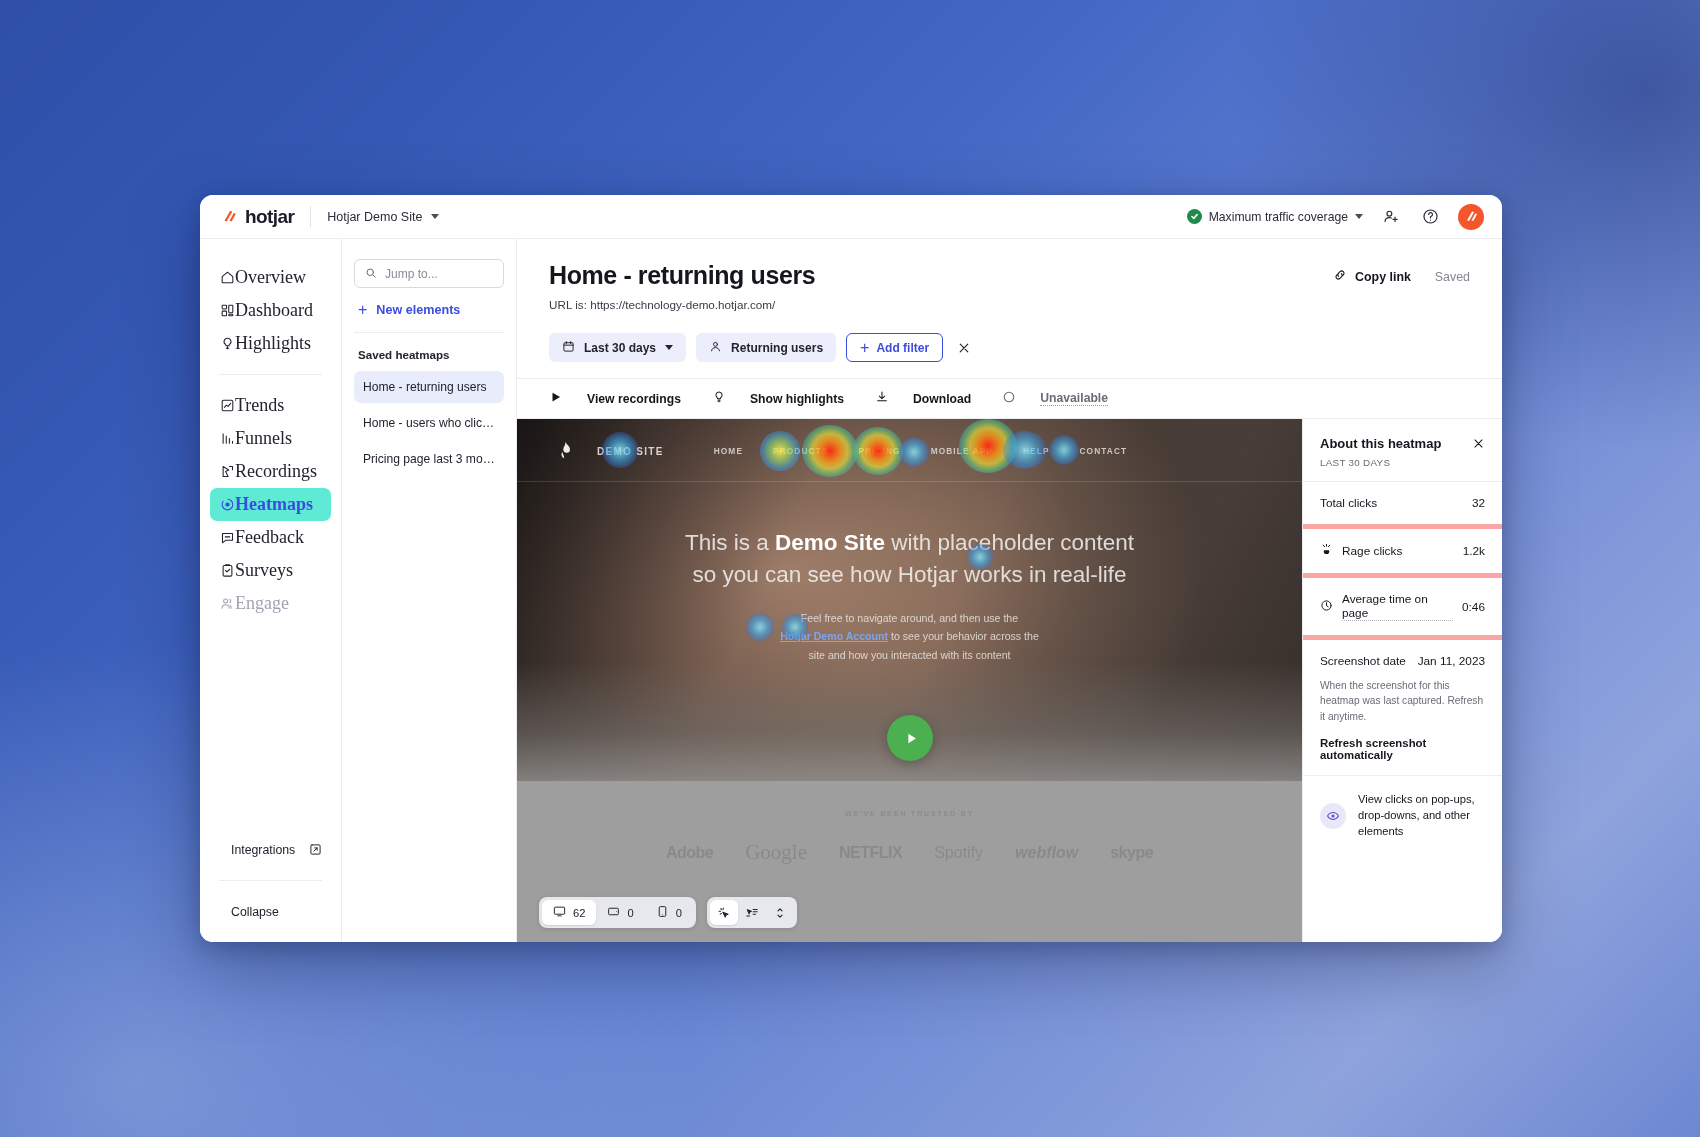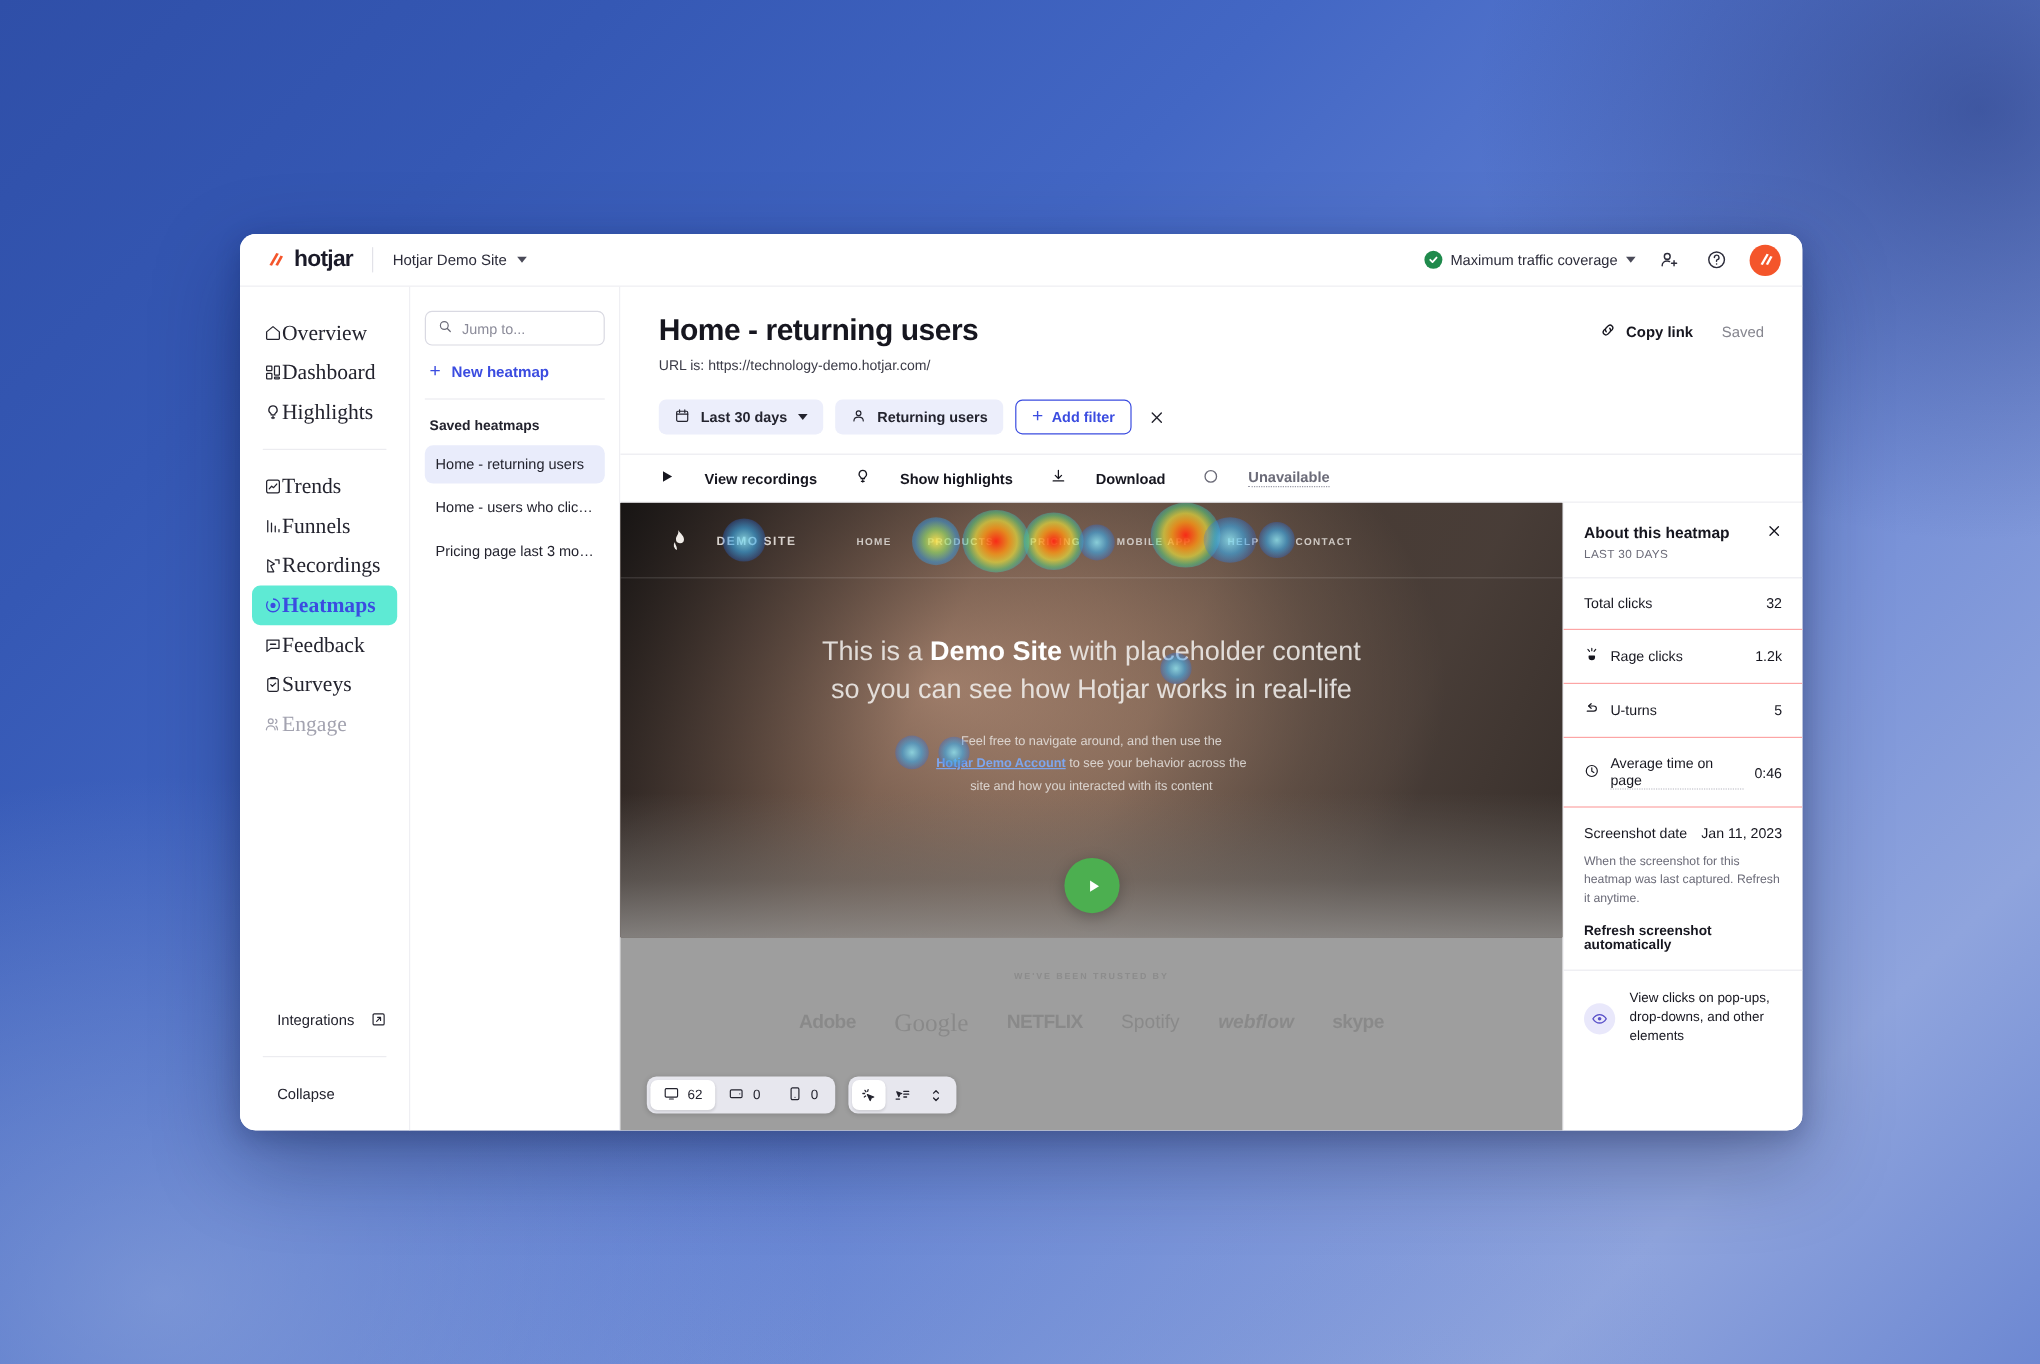--- a/index.html
+++ b/index.html
@@ -348,21 +348,21 @@
   }
   .rp-head { padding: 17px 17px 13px 17px; border-bottom: 1px solid #ececf0; }
   .rp-head-top { display: flex; align-items: flex-start; }
   .rp-title { font-size: 13px; font-weight: bold; color: #16161f; }
   .rp-close { margin-left: auto; cursor: pointer; width: 13px; height: 13px; }
   .rp-sub {
     font-size: 9.8px; color: #6b6b78; margin-top: 6px; letter-spacing: 0.3px;
   }
   .rp-row {
     display: flex; align-items: center; gap: 9px;
-    padding: 14px 17px; border-bottom: 1px solid #fca5a5;
+    padding: 14px 17px; border-bottom: 5px solid #fca5a5;
     font-size: 11.8px; color: #16161f;
   }
   .rp-row svg { width: 13px; height: 13px; flex: 0 0 13px; }
   .rp-row .rp-val { margin-left: auto; font-size: 11.8px; color: #16161f; }
   .rp-row .dotted { border-bottom: 1.4px dotted #b5b5bf; }
   .rp-block { padding: 14px 17px; border-bottom: 1px solid #ececf0; }
   .rp-block-top { display: flex; align-items: baseline; }
   .rp-block-label { font-size: 11.8px; color: #16161f; }
   .rp-block-val { margin-left: auto; font-size: 11.8px; color: #16161f; }
   .rp-note {
@@ -578,21 +578,21 @@
           <svg viewBox="0 0 24 24" fill="none" stroke="#6b6b78" stroke-width="2" stroke-linecap="round">
               <circle cx="10.5" cy="10.5" r="6.5"></circle>
               <path d="M15.5 15.5 20.5 20.5"></path>
             </svg>
         </span>
         <input type="text" placeholder="Jump to..." style="">
       </div>
 
       <div class="new-heatmap">
         <span class="plus-ic">+</span>
-        <span>New heatmap</span>
+        <span>New elements</span>
       </div>
 
       <div class="list-title">Saved heatmaps</div>
 
       <div class="list-item selected">Home - returning users</div>
       <div class="list-item">Home - users who click "sign up"</div>
       <div class="list-item">Pricing page last 3 months</div>
     </div>
 
     <div class="main">
@@ -827,30 +827,20 @@
             <span>
               <svg viewBox="0 0 24 24" fill="none" stroke="#16161f" stroke-width="1.8" stroke-linecap="round">
                   <path d="M8 13.5h8a1 1 0 0 1 1 1v1a5 5 0 0 1-10 0v-1a1 1 0 0 1 1-1z" fill="#16161f" stroke="none"></path>
                   <path d="M6 4l2.5 3M18 4l-2.5 3M12 2.5V6"></path>
                 </svg>
             </span>
             <span>Rage clicks</span>
             <span class="rp-val">1.2k</span>
           </div>
 
-          <div class="rp-row">
-            <span>
-              <svg viewBox="0 0 24 24" fill="none" stroke="#16161f" stroke-width="1.8" stroke-linecap="round" stroke-linejoin="round">
-                  <path d="M8 8h7a4 4 0 0 1 0 8H5"></path>
-                  <path d="M11 4.5 7 8l4 3.5"></path>
-                </svg>
-            </span>
-            <span>U-turns</span>
-            <span class="rp-val">5</span>
-          </div>
 
           <div class="rp-row">
             <span>
               <svg viewBox="0 0 24 24" fill="none" stroke="#16161f" stroke-width="1.8" stroke-linecap="round">
                   <circle cx="12" cy="12" r="8.5"></circle>
                   <path d="M12 7v5.3l3.2 2"></path>
                 </svg>
             </span>
             <span class="dotted">Average time on page</span>
             <span class="rp-val">0:46</span>

